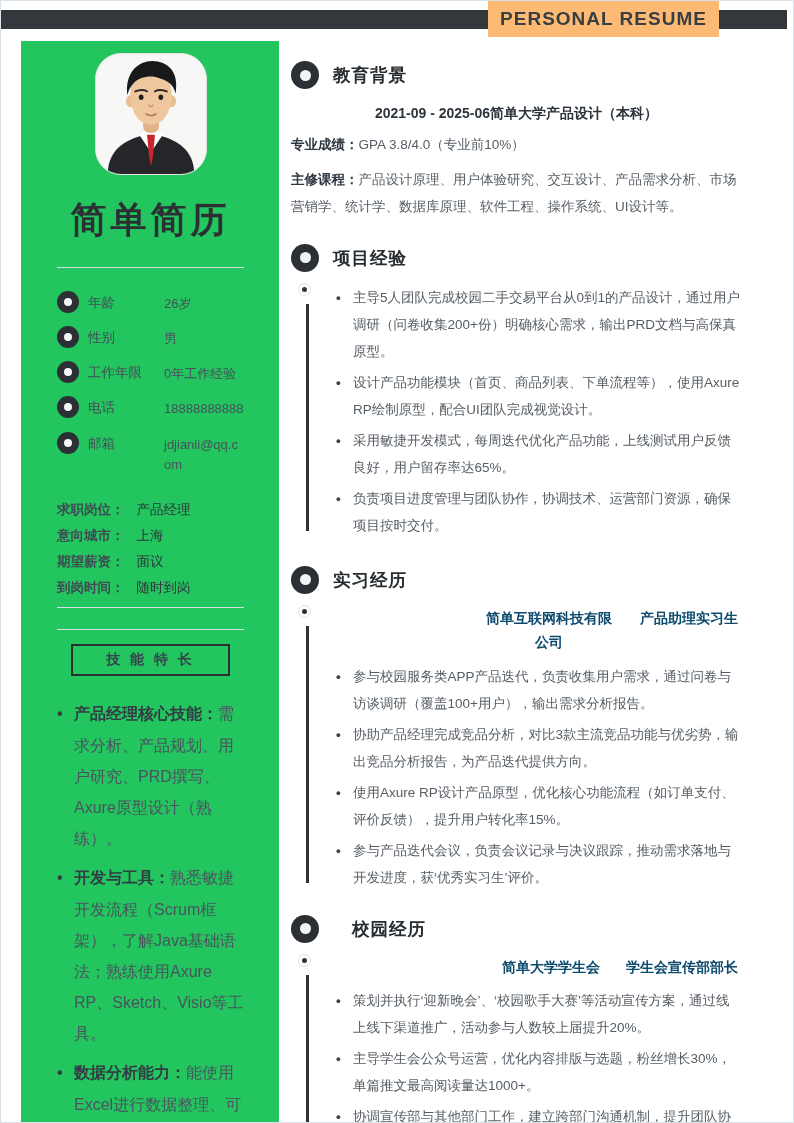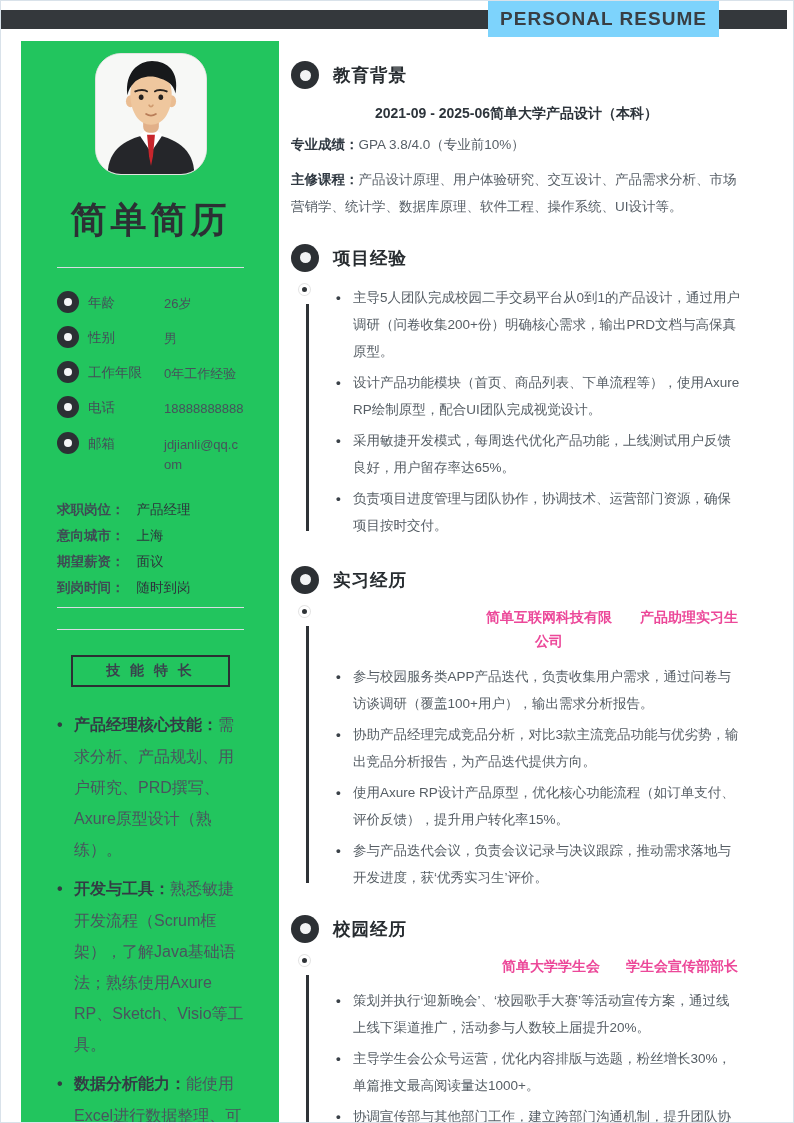--- a/index.html
+++ b/index.html
@@ -6,21 +6,21 @@
   html,body { background:#fff; }
   body { font-family:"Liberation Sans","DejaVu Sans",sans-serif; }
   .page {
     position:relative; width:794px; height:1123px; margin:0 auto;
     background:#ffffff; border:1px solid #d9e2ea; overflow:hidden;
   }
 
   
   .banner-bar { position:absolute; top:9px; left:0; width:786px; height:19px; background:#34383c; }
   .banner-title {
-    position:absolute; top:0; left:487px; width:231px; height:36px; background:#7dd3fc;
+    position:absolute; top:0; left:487px; width:231px; height:36px; background:#fdba74;
     display:flex; align-items:center; justify-content:center;
     font-size:19px; font-weight:700; letter-spacing:1px; color:#393e43;
   }
 
   
   .sidebar {
     position:absolute; left:20px; top:40px; bottom:0; width:258px;
     background:#22c55e; padding:12px 35px 16px 36px;
   }
   .avatar-card {
@@ -48,21 +48,21 @@
 
   .intent-list { margin-top:26px; }
   .intent-row { display:flex; margin-bottom:7px; font-size:13.5px; line-height:1.4; }
   .intent-label { font-weight:700; color:#3f4a54; margin-right:12px; }
   .intent-value { font-weight:400; color:#2d343b; }
 
   .divider2 { border:none; border-top:1px solid #d8dde2; margin-top:10px; }
   .divider3 { border:none; border-top:1px solid #d8dde2; margin-top:21px; }
 
   .skills-box {
-    width:159px; height:32px; margin:25px auto 0; border:2px solid #2b2f33;
+    width:159px; height:32px; margin:14px auto 0; border:2px solid #2b2f33;
     display:flex; align-items:center; justify-content:center;
     font-size:14px; font-weight:700; letter-spacing:3px; color:#39434d; white-space:nowrap;
   }
   .skills-list { margin-top:22px; list-style:none; }
   .skills-list li {
     position:relative; padding-left:17px; margin-bottom:8px;
     font-size:16px; line-height:1.95; color:#4a545e;
   }
   .skills-list li::before { content:"•"; position:absolute; left:0; top:0; color:#343b42; font-weight:700; }
   .skills-list b { color:#333b44; }
@@ -87,21 +87,21 @@
     position:absolute; left:8px; top:0; width:11px; height:11px; border-radius:50%;
     background:#2f3337; border:3px solid #ffffff; box-shadow:0 0 0 1px #e3e3e3;
   }
   .bullets { list-style:none; }
   .bullets li {
     position:relative; padding-left:21px; margin-bottom:4px;
     font-size:13.5px; line-height:2.0; color:#555d64;
   }
   .bullets li::before { content:"•"; position:absolute; left:4px; top:0; color:#3a4148; font-weight:700; }
 
-  .org-row { display:flex; justify-content:flex-end; align-items:flex-start; gap:26px; margin:2px 4px 8px 0; font-size:14px; font-weight:700; color:#ec4899;font-family:Liberation Mono, monospace; }
+  .org-row { display:flex; justify-content:flex-end; align-items:flex-start; gap:26px; margin:2px 4px 8px 0; font-size:14px; font-weight:700; color:#0c4a6e; }
   .org-name { max-width:130px; text-align:center; line-height:1.75; }
   .org-role { line-height:1.75; }
 </style>
 </head>
 <body>
 
 <div class="page">
 
   <div class="banner-bar"></div>
   <div class="banner-title">PERSONAL RESUME</div>
@@ -235,21 +235,21 @@
         <span class="org-role">产品助理实习生</span>
       </div>
       <ul class="bullets">
         <li>参与校园服务类APP产品迭代，负责收集用户需求，通过问卷与访谈调研（覆盖100+用户），输出需求分析报告。</li>
         <li>协助产品经理完成竞品分析，对比3款主流竞品功能与优劣势，输出竞品分析报告，为产品迭代提供方向。</li>
         <li>使用Axure RP设计产品原型，优化核心功能流程（如订单支付、评价反馈），提升用户转化率15%。</li>
         <li>参与产品迭代会议，负责会议记录与决议跟踪，推动需求落地与开发进度，获‘优秀实习生’评价。</li>
       </ul>
     </div>
 
-    <div class="section-header" style="">
+    <div class="section-header" style="gap:19px;">
       <span class="sec-icon"></span>
       <span class="sec-title">校园经历</span>
     </div>
     <div class="timeline">
       <span class="t-dot"></span>
       <div class="org-row">
         <span class="org-name">简单大学学生会</span>
         <span class="org-role">学生会宣传部部长</span>
       </div>
       <ul class="bullets">

